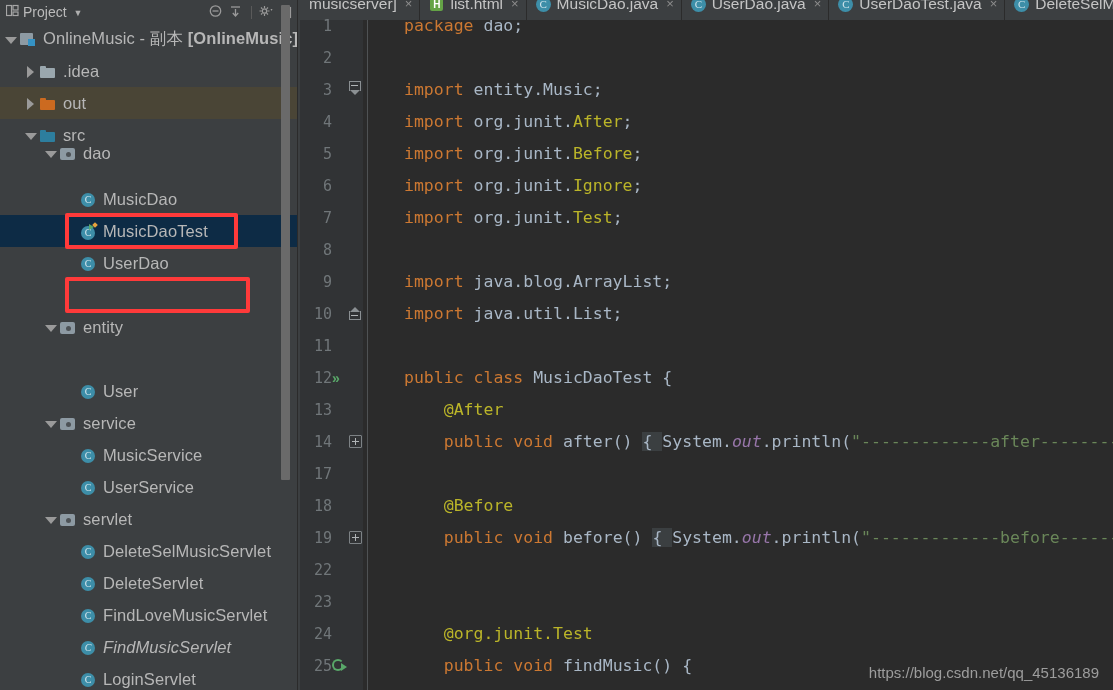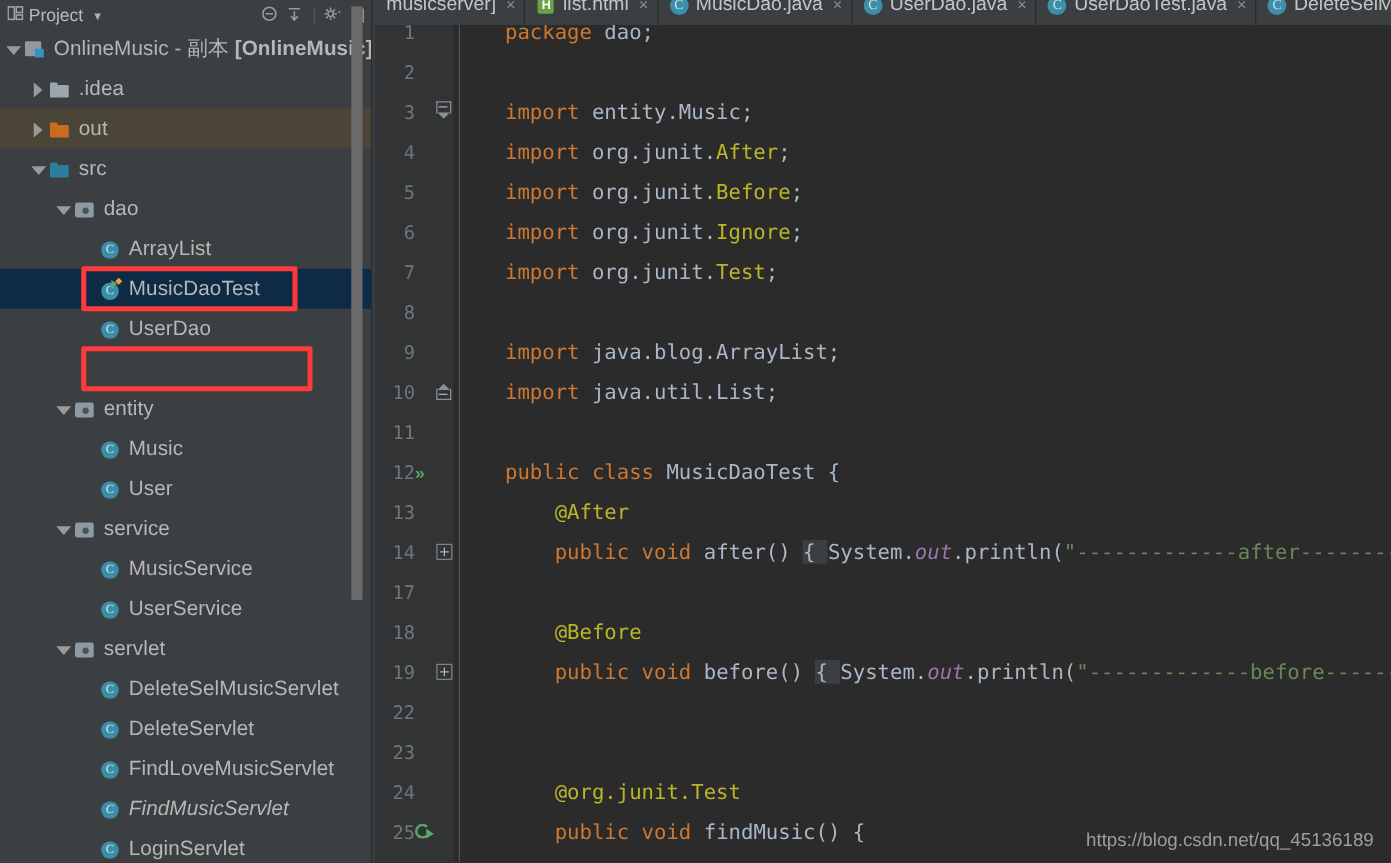--- a/index.html
+++ b/index.html
@@ -381,57 +381,51 @@
           <span class="arrow right"></span>
           <span class="ico folder-orange"></span>
           <span class="lbl">out</span>
         </div>
         <div class="row" style="top: 99px; position: absolute; left: 0px; width: 297px;">
           <span style="display: inline-block; width: 24px; flex: 0 0 auto;"></span>
           <span class="arrow down"></span>
           <span class="ico folder-blue"></span>
           <span class="lbl">src</span>
         </div>
-        <div class="row" style="top: 131px; position: absolute; left: 0px; width: 297px;">
+        <div class="row" style="top: 117px; position: absolute; left: 0px; width: 297px;">
           <span style="display: inline-block; width: 44px; flex: 0 0 auto;"></span>
           <span class="arrow down"></span>
           <span class="ico pkg"></span>
           <span class="lbl">dao</span>
         </div>
         <div class="row" style="top: 163px; position: absolute; left: 0px; width: 297px;">
           <span style="display: inline-block; width: 64px; flex: 0 0 auto;"></span>
           <span class="arrow none"></span>
           <span class="ico cls"></span>
-          <span class="lbl">ArrayList</span>
+          <span class="lbl">MusicDao</span>
         </div>
         <div class="row sel" style="top: 195px; position: absolute; left: 0px; width: 297px;">
           <span style="display: inline-block; width: 64px; flex: 0 0 auto;"></span>
           <span class="arrow none"></span>
           <span class="ico cls-test">
             <span class="badge"></span>
           </span>
           <span class="lbl">MusicDaoTest</span>
         </div>
         <div class="row" style="top: 227px; position: absolute; left: 0px; width: 297px;">
           <span style="display: inline-block; width: 64px; flex: 0 0 auto;"></span>
           <span class="arrow none"></span>
           <span class="ico cls"></span>
           <span class="lbl">UserDao</span>
         </div>
         <div class="row" style="top: 291px; position: absolute; left: 0px; width: 297px;">
           <span style="display: inline-block; width: 44px; flex: 0 0 auto;"></span>
           <span class="arrow down"></span>
           <span class="ico pkg"></span>
           <span class="lbl">entity</span>
-        </div>
-        <div class="row" style="top: 323px; position: absolute; left: 0px; width: 297px;">
-          <span style="display: inline-block; width: 64px; flex: 0 0 auto;"></span>
-          <span class="arrow none"></span>
-          <span class="ico cls"></span>
-          <span class="lbl">Music</span>
         </div>
         <div class="row" style="top: 355px; position: absolute; left: 0px; width: 297px;">
           <span style="display: inline-block; width: 64px; flex: 0 0 auto;"></span>
           <span class="arrow none"></span>
           <span class="ico cls"></span>
           <span class="lbl">User</span>
         </div>
         <div class="row" style="top: 387px; position: absolute; left: 0px; width: 297px;">
           <span style="display: inline-block; width: 44px; flex: 0 0 auto;"></span>
           <span class="arrow down"></span>

